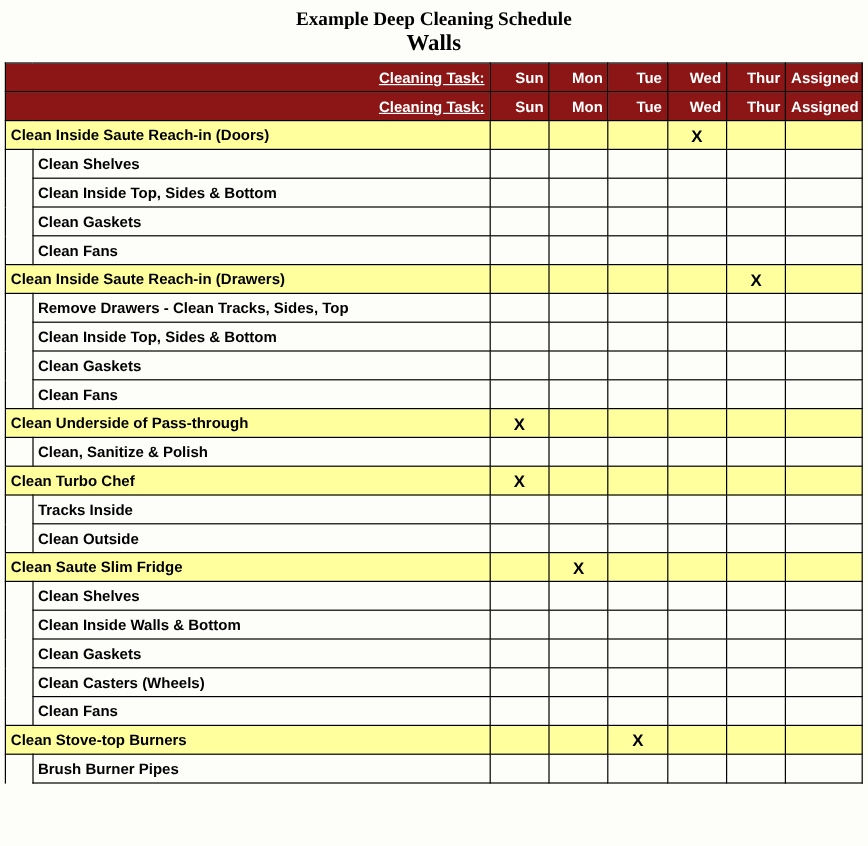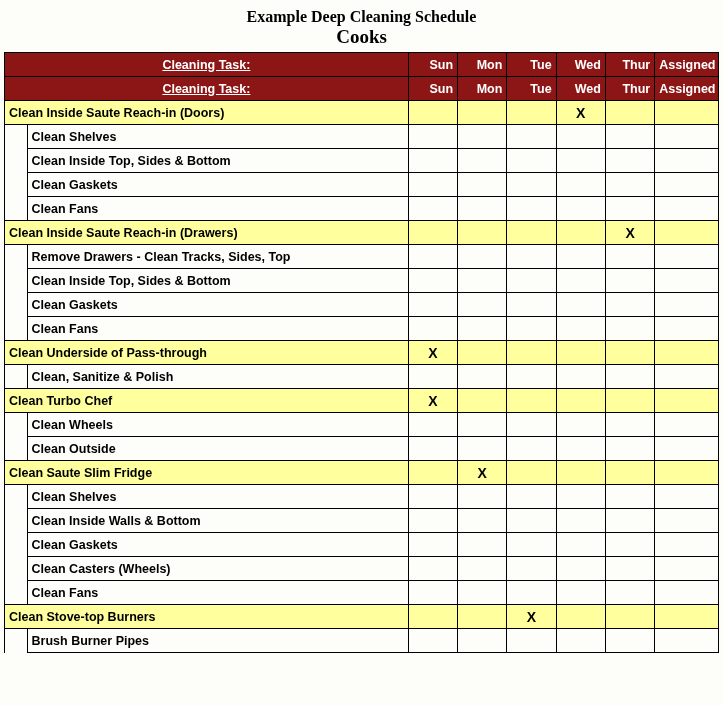--- a/index.html
+++ b/index.html
@@ -42,21 +42,21 @@
   .hdr {
     background: #8c1515;
     color: #fff;
     font-weight: bold;
     text-align: right;
   }
   .hdr-task {
     background: #8c1515;
     color: #fff;
     font-weight: bold;
-    text-align: center;
+    text-align: right;
     text-decoration: underline;
   }
   .section-title-row td {
     background: #8c1515;
     color: #fff;
     font-weight: bold;
     font-size: 18px;
     text-align: center;
     text-decoration: underline;
     height: 24px;
@@ -88,21 +88,21 @@
     font-weight: bold;
     text-align: left;
     padding-left: 4px;
     margin-top: 13px;
   }
 </style>
 </head>
 <body>
 
 <div class="title">Example Deep Cleaning Schedule</div>
-<div class="subtitle">Cooks</div>
+<div class="subtitle">Walls</div>
 
 <table>
   <colgroup>
     <col class="indent">
       <col class="task">
     <col class="day">
       <col class="day">
       <col class="day">
       <col class="day">
       <col class="day">
@@ -248,21 +248,21 @@
         <td colspan="2" class="task-label">Clean Turbo Chef</td>
         <td class="mark">X</td>
         <td class="mark"></td>
         <td class="mark"></td>
         <td class="mark"></td>
         <td class="mark"></td>
         <td></td>
       </tr>
       <tr>
         <td class="sub-indent"></td>
-        <td class="sub-label">Clean Wheels</td>
+        <td class="sub-label">Tracks Inside</td>
         <td class="mark"></td>
         <td class="mark"></td>
         <td class="mark"></td>
         <td class="mark"></td>
         <td class="mark"></td>
         <td></td>
       </tr>
       <tr>
         <td class="sub-indent"></td>
         <td class="sub-label">Clean Outside</td>

